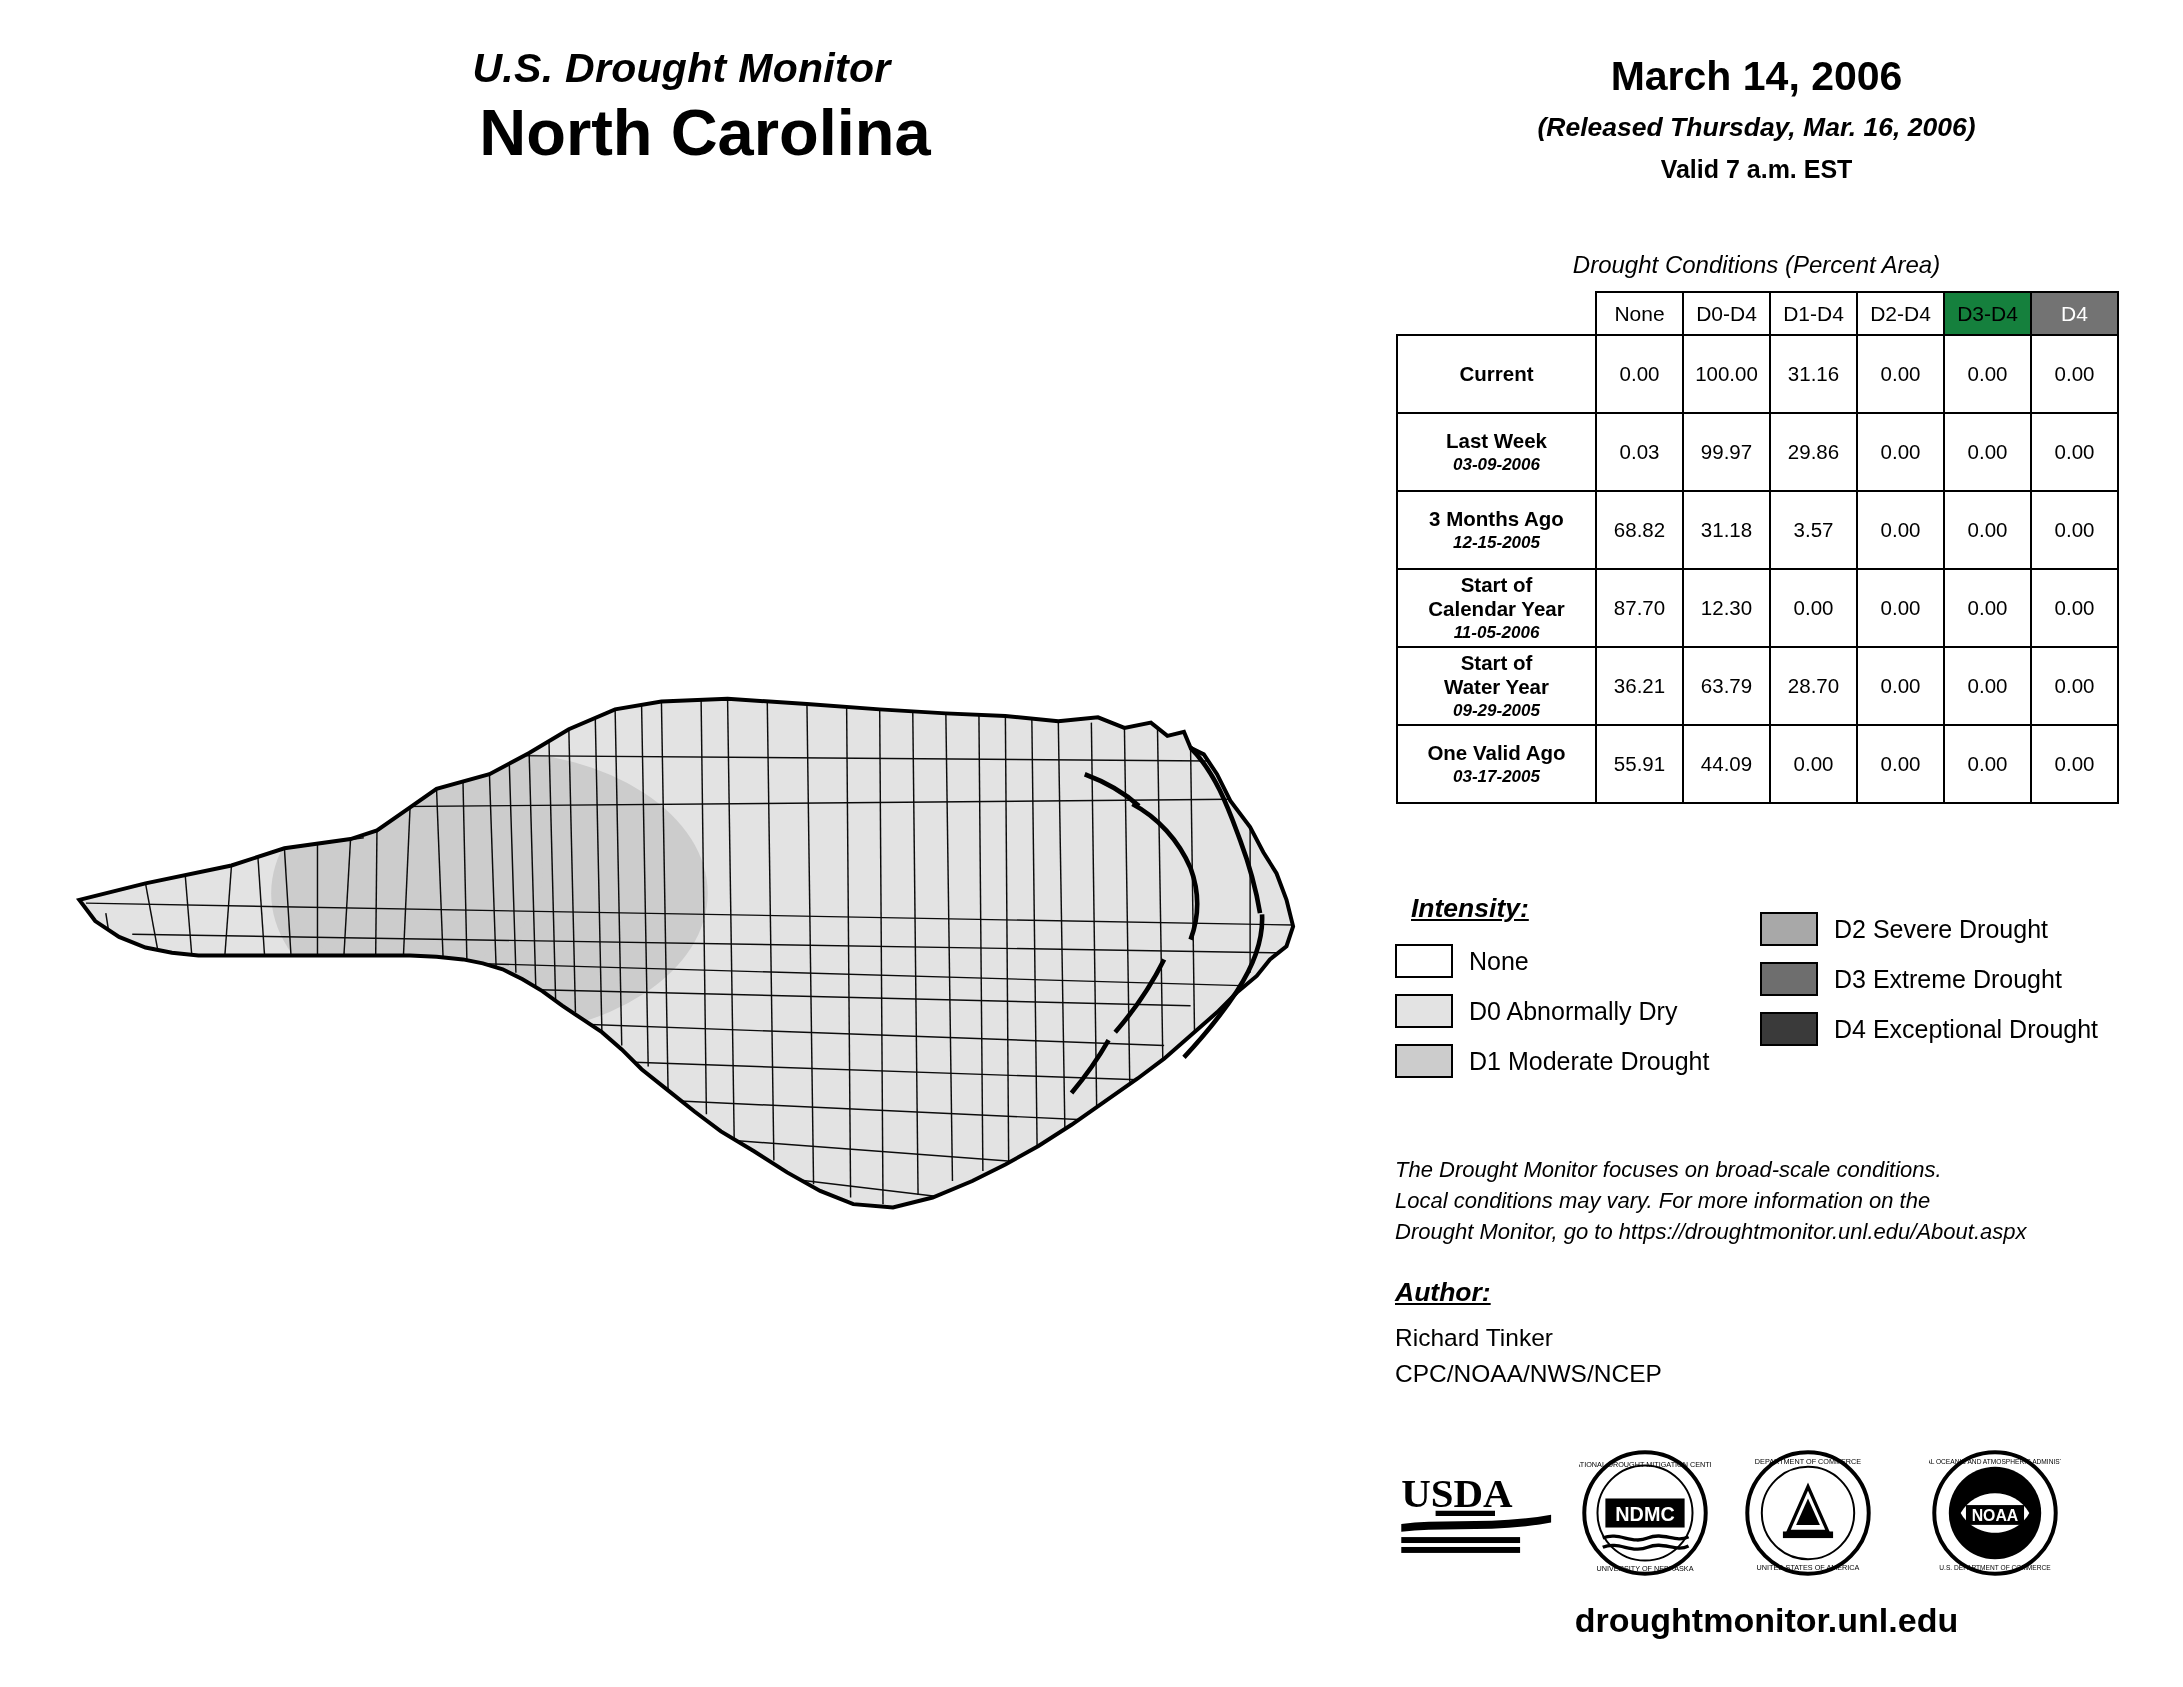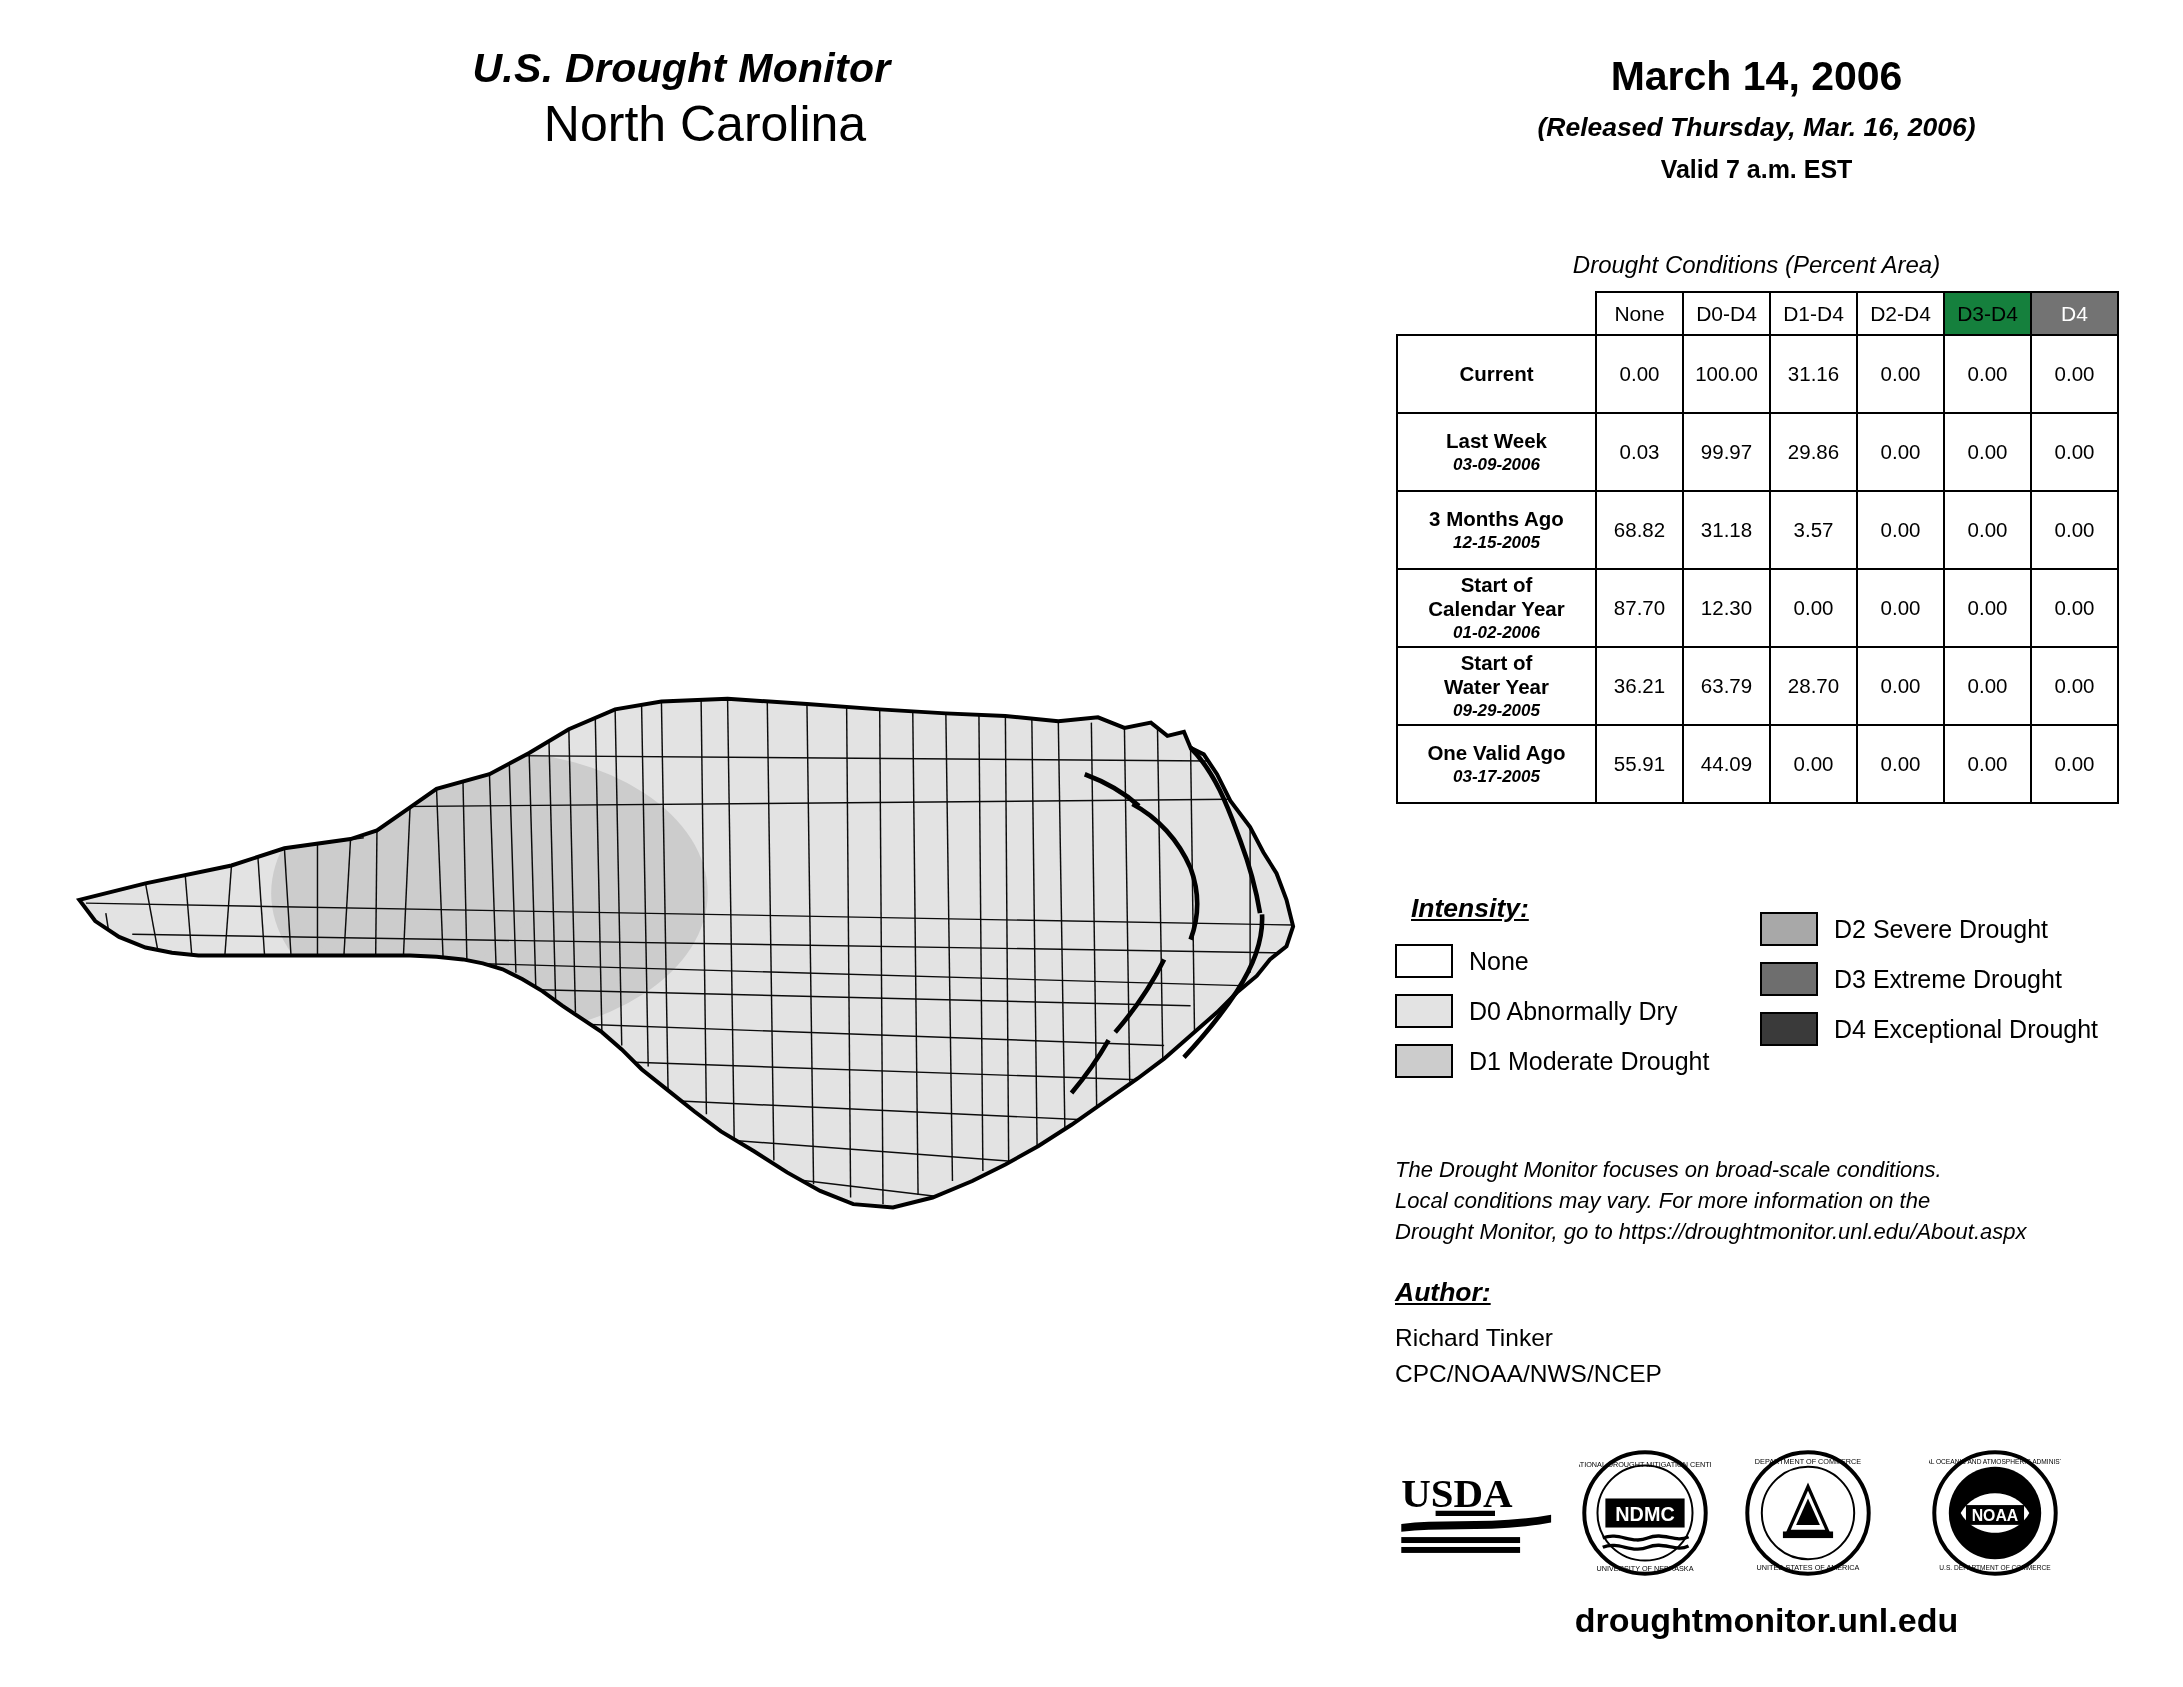--- a/index.html
+++ b/index.html
@@ -32,22 +32,22 @@
     text-align: center;
   }
   #dm-title {
     font-size: 41px;
     font-weight: bold;
     font-style: italic;
     letter-spacing: 0.3px;
     line-height: 1.1;
   }
   #state-title {
-    font-size: 50px;
-    font-weight: normal;
+    font-size: 65px;
+    font-weight: bold;
     line-height: 1.15;
     margin-top: 5.3px;
     padding-left: 47px;
   }
 
   #map-wrap {
     position: absolute;
     left: 66px;
     top: 675px;
     width: 1257px;
@@ -362,21 +362,21 @@
         <td>31.18</td>
         <td>3.57</td>
         <td>0.00</td>
         <td>0.00</td>
         <td>0.00</td>
       </tr>
       <tr>
         <td class="rowlabel">
           <span style="white-space:pre-line;">Start of
 Calendar Year</span>
-          <span class="sub">01-02-2006</span>
+          <span class="sub">11-05-2006</span>
         </td>
         <td>87.70</td>
         <td>12.30</td>
         <td>0.00</td>
         <td>0.00</td>
         <td>0.00</td>
         <td>0.00</td>
       </tr>
       <tr>
         <td class="rowlabel">

